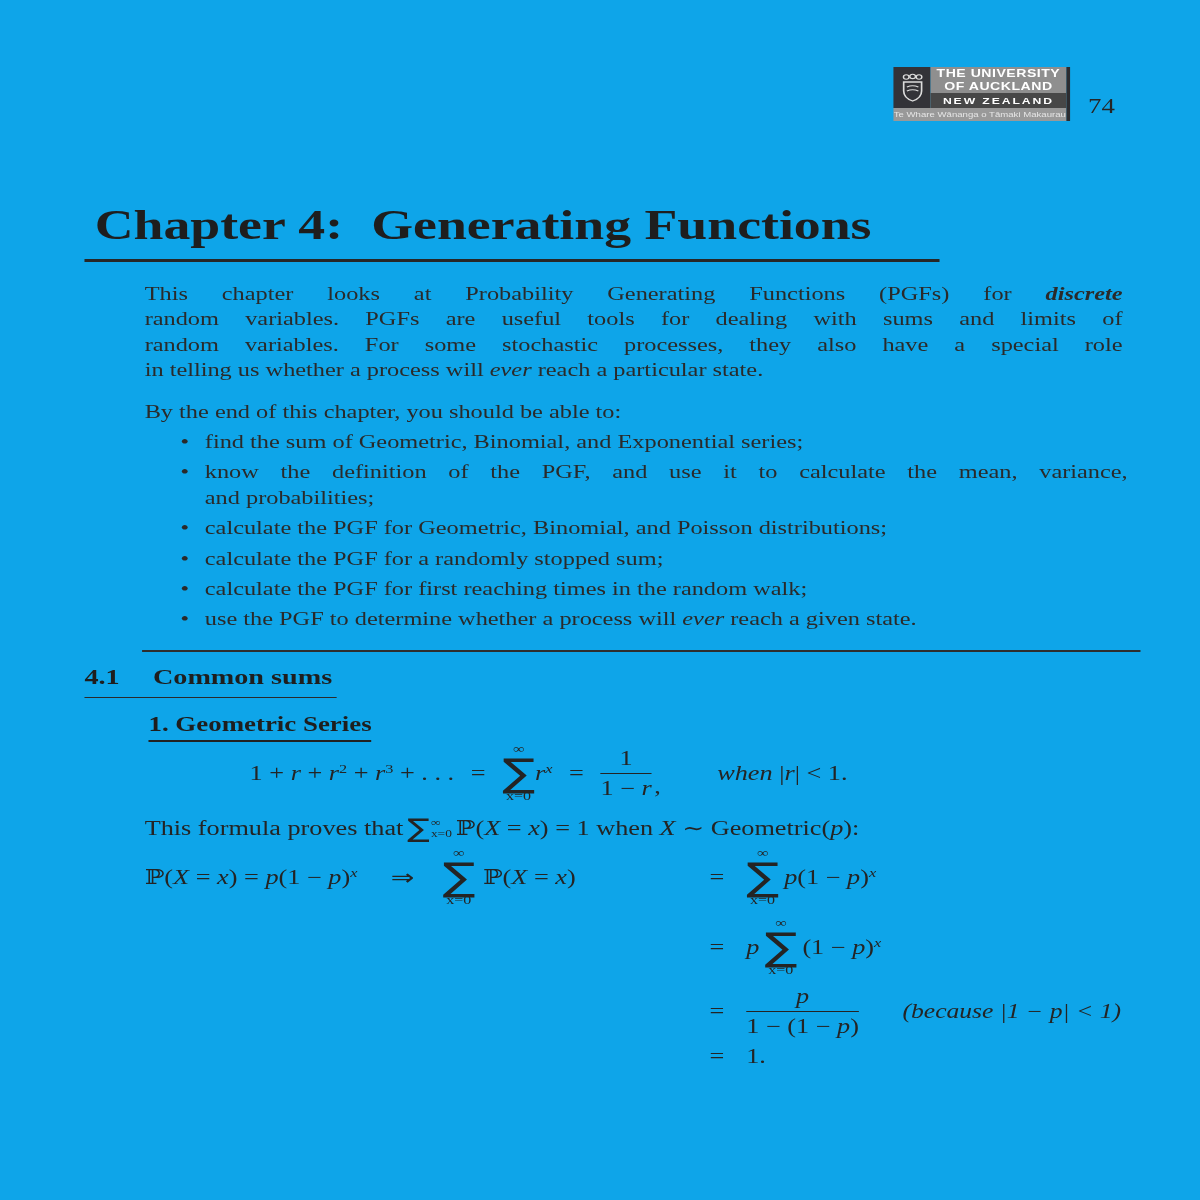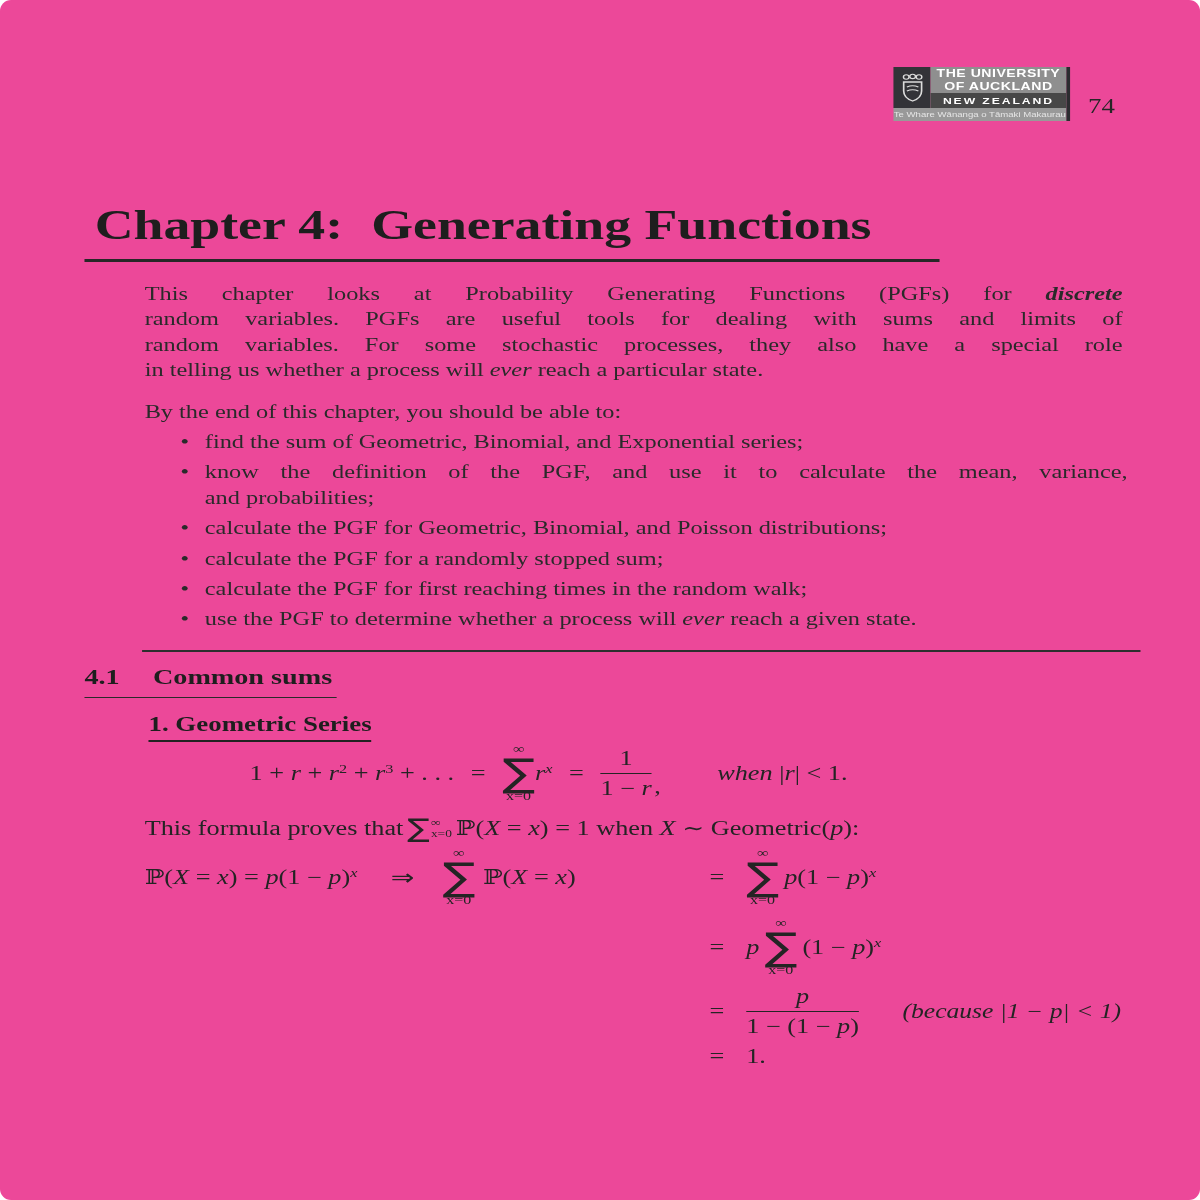--- a/index.html
+++ b/index.html
@@ -1,20 +1,19 @@
 <!DOCTYPE html>
 <html><head>
 <meta charset="utf-8">
 <style>
   html,body { margin:0; padding:0; background:#ffffff; }
   .page {
-    position:relative; width:1200px; height:1200px; background:#ec4899;
+    position:relative; width:1200px; height:1200px; background:#0ea5e9;
     overflow:hidden; font-family:"Liberation Serif","DejaVu Serif","DejaVu Sans",serif;
     color:#262626;
-    border-radius:11px;
   }
   
   .stretch {
     position:absolute; left:0; top:0; width:938px; height:1200px;
     transform:scaleX(1.28); transform-origin:0 0;
   }
   .abs { position:absolute; }
 
   
   .logo { left:698px; top:67px; width:138px; height:54px; display:flex; flex-direction:column;

